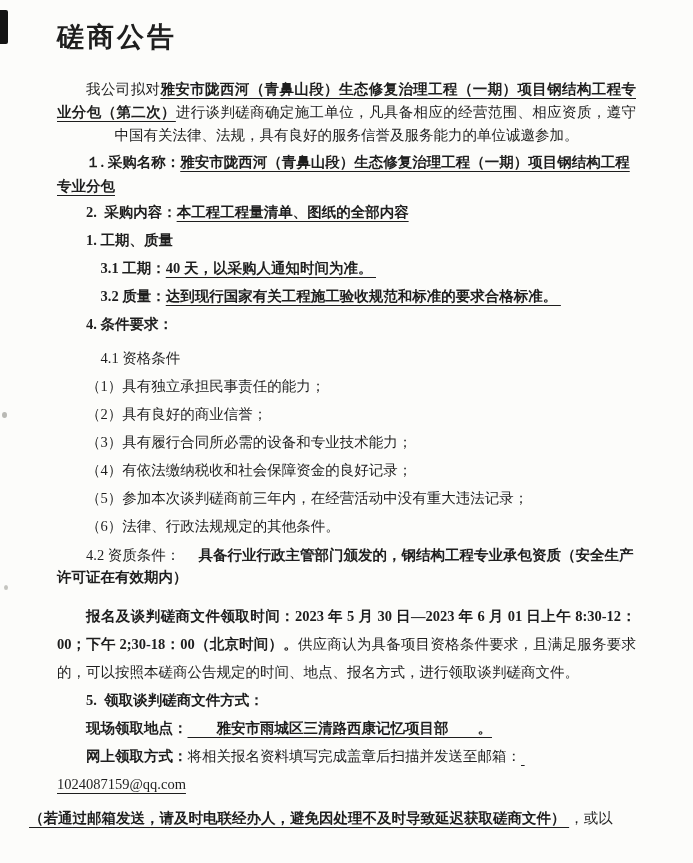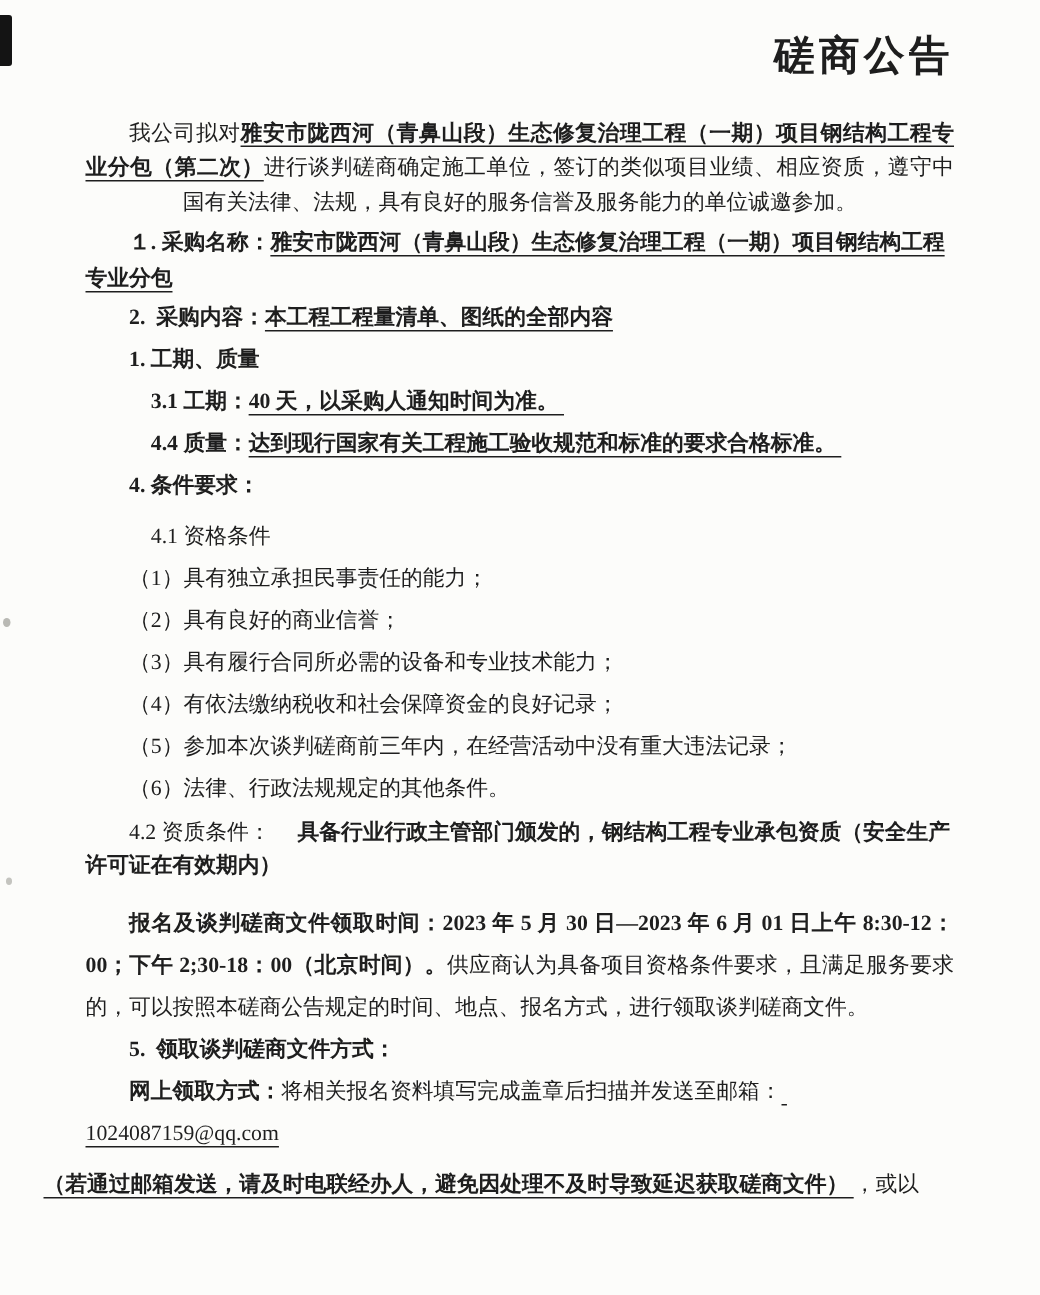--- a/index.html
+++ b/index.html
@@ -13,21 +13,21 @@
     overflow:hidden;
     box-sizing:border-box;
   }
   .content {
     position:relative;
     padding:18px 57px 0 57px;
     box-sizing:border-box;
   }
   h1.doc-title {
     margin:0 0 22px 0;
-    text-align:right;
+    text-align:left;
     font-size:27px;
     line-height:38px;
     font-weight:bold;
     letter-spacing:3px;
   }
   p {
     margin:0;
     font-size:14.5px;
     line-height:28px;
     white-space:pre-wrap;
@@ -64,49 +64,50 @@
 
 <div class="page">
   <div class="artifact-corner"></div>
   <div class="speck1"></div>
   <div class="speck2"></div>
 
   <div class="content">
 
     <h1 class="doc-title">磋商公告</h1>
 
-    <p class="intro ind2"><span>我公司拟对</span><span class="b u">雅安市陇西河（青鼻山段）生态修复治理工程（一期）项目钢结构工程专业分包（第二次）</span><span>进行谈判磋商确定施工单位，签订的类似项目业绩、相应资质，遵守中国有关法律、法规，具有良好的服务信誉及服务能力的单位诚邀参加。</span></p>
+    <p class="intro ind2"><span>我公司拟对</span><span class="b u">雅安市陇西河（青鼻山段）生态修复治理工程（一期）项目钢结构工程专业分包（第二次）</span><span>进行谈判磋商确定施工单位，凡具备相应的经营范围、相应资质，遵守中国有关法律、法规，具有良好的服务信誉及服务能力的单位诚邀参加。</span></p>
 
     <p class="item1 ind2"><span class="b">１. 采购名称：</span><span class="b u">雅安市陇西河（青鼻山段）生态修复治理工程（一期）项目钢结构工程专业分包</span></p>
 
     <p class="ind2"><span class="b">2.  采购内容：</span><span class="b u">本工程工程量清单、图纸的全部内容</span></p>
 
     <p class="ind2"><span class="b">1. 工期、质量</span></p>
 
     <p class="ind3"><span class="b">3.1 工期：</span><span class="b u">40 天，以采购人通知时间为准。 </span></p>
 
-    <p class="ind3"><span class="b">4.4 质量：</span><span class="b u">达到现行国家有关工程施工验收规范和标准的要求合格标准。 </span></p>
+    <p class="ind3"><span class="b">3.2 质量：</span><span class="b u">达到现行国家有关工程施工验收规范和标准的要求合格标准。 </span></p>
 
     <p class="ind2"><span class="b">4. 条件要求：</span></p>
 
     <p class="ind3" style="margin-top:6px;">4.1 资格条件</p>
 
     <p class="cond ind2">（1）具有独立承担民事责任的能力；</p>
     <p class="cond ind2">（2）具有良好的商业信誉；</p>
     <p class="cond ind2">（3）具有履行合同所必需的设备和专业技术能力；</p>
     <p class="cond ind2">（4）有依法缴纳税收和社会保障资金的良好记录；</p>
     <p class="cond ind2">（5）参加本次谈判磋商前三年内，在经营活动中没有重大违法记录；</p>
     <p class="cond ind2">（6）法律、行政法规规定的其他条件。</p>
 
     <p class="quali ind2"><span>4.2 资质条件：　 </span><span class="b">具备行业行政主管部门颁发的，钢结构工程专业承包资质（安全生产许可证在有效期内）</span></p>
 
 
     <p class="signup ind2"><span class="b">报名及谈判磋商文件领取时间：2023 年 5 月 30 日—2023 年 6 月 01 日上午 8:30-12：00；下午 2;30-18：00（北京时间）。</span><span>供应商认为具备项目资格条件要求，且满足服务要求的，可以按照本磋商公告规定的时间、地点、报名方式，进行领取谈判磋商文件。</span></p>
 
     <p class="ind2"><span class="b">5.  领取谈判磋商文件方式：</span></p>
 
+    <p class="ind2"><span class="b">现场领取地点：</span><span class="b u">　　雅安市雨城区三清路西康记忆项目部　　。</span></p>
 
     <p class="ind2"><span class="b">网上领取方式：</span><span>将相关报名资料填写完成盖章后扫描并发送至邮箱：</span><span class="u"> 1024087159@qq.com</span></p>
 
     <p class="lastline"><span class="b u">（若通过邮箱发送，请及时电联经办人，避免因处理不及时导致延迟获取磋商文件） </span><span>，或以</span></p>
 
   </div>
 </div>
 
 </body></html>

